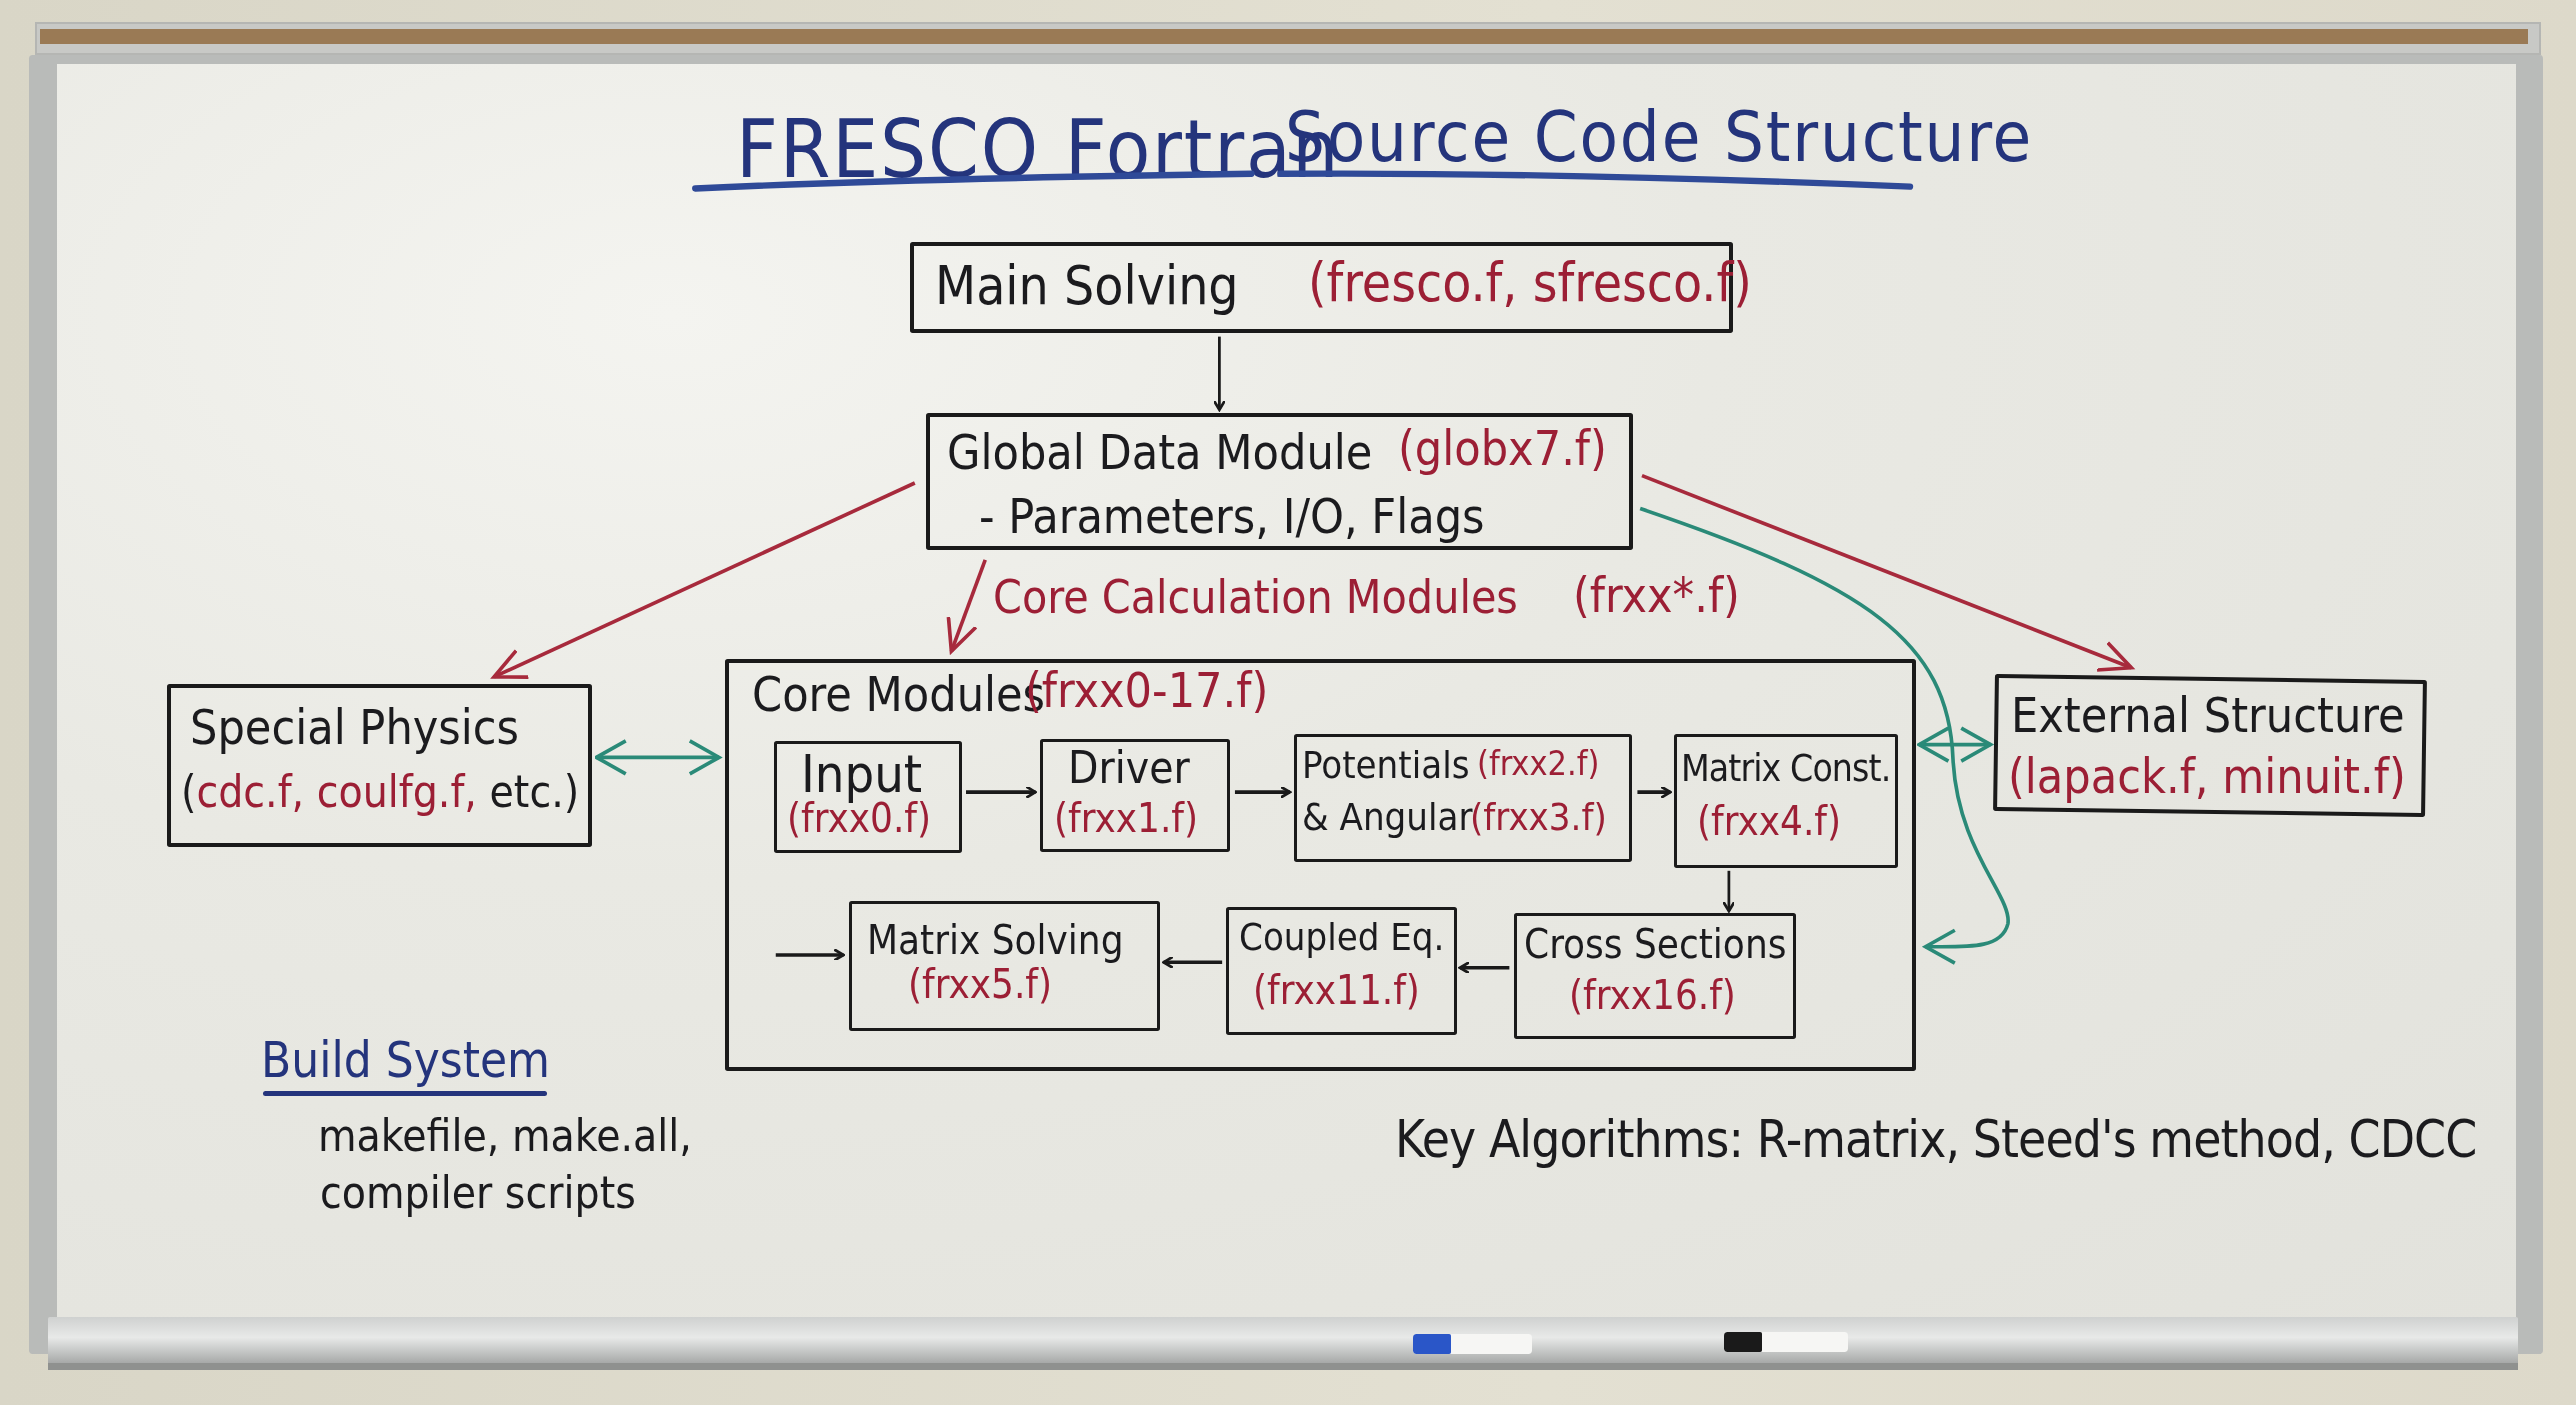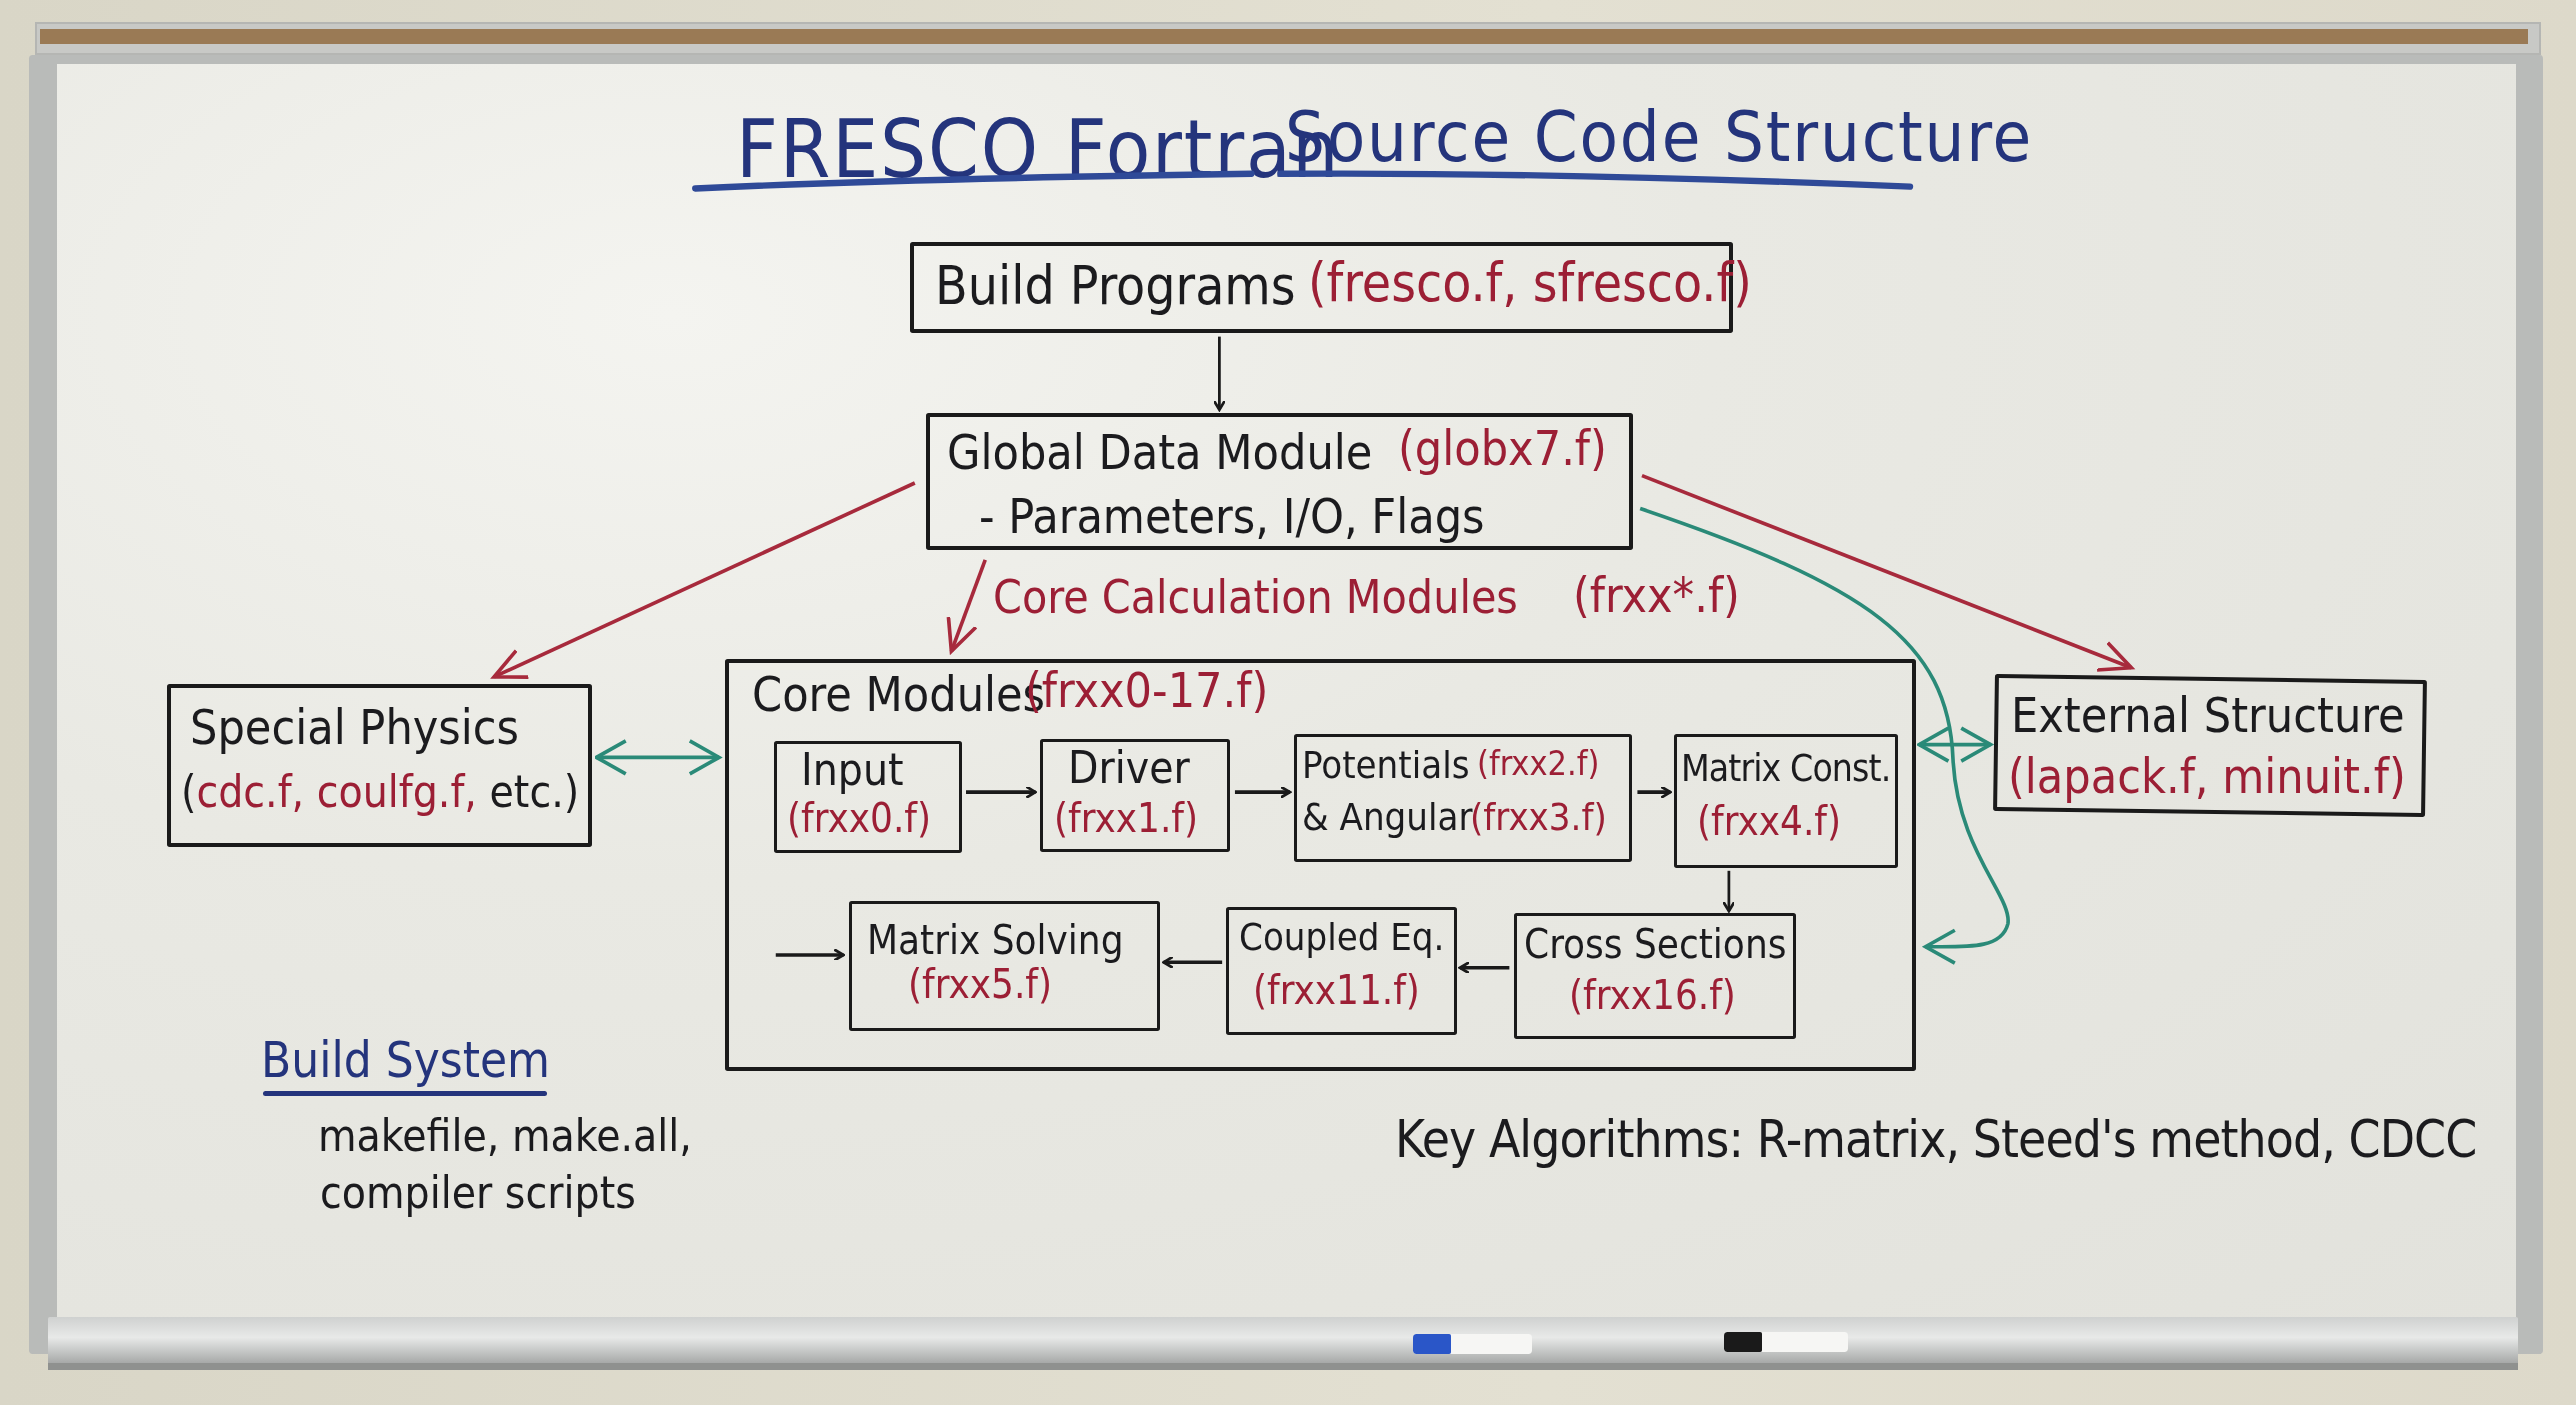--- a/index.html
+++ b/index.html
@@ -38,21 +38,21 @@
 <div id="wall" class="abs"></div>
 <div id="cork-rail" class="abs"></div>
 <div id="cork-strip" class="abs"></div>
 <div id="frame" class="abs"></div>
 <div id="board" class="abs"></div>
 
 <div class="abs hand blue" style="left:736px; top:95px; font-size:81px; letter-spacing:1.8px;margin-top:14px;">FRESCO Fortran</div>
 <div class="abs hand blue" style="left:1285px; top:102px; font-size:70px; letter-spacing:1.8px;">Source Code Structure</div>
 
 <div class="box" style="left:910px; top:242px; width:823px; height:91px;"></div>
-<div class="abs hand blk" style="left:935px; top:259px; font-size:53px;">Build Programs</div>
+<div class="abs hand blk" style="left:935px; top:259px; font-size:53px;">Main Solving</div>
 <div class="abs hand red" style="left:1308px; top:256px; font-size:53px;">(fresco.f, sfresco.f)</div>
 
 <div class="box" style="left:926px; top:413px; width:707px; height:137px;"></div>
 <div class="abs hand blk" style="left:947px; top:428px; font-size:48px;">Global Data Module</div>
 <div class="abs hand red" style="left:1398px; top:424px; font-size:48px;">(globx7.f)</div>
 <div class="abs hand blk" style="left:979px; top:492px; font-size:48px;">- Parameters, I/O, Flags</div>
 
 <div class="abs hand red" style="left:993px; top:574px; font-size:46px;">Core Calculation Modules</div>
 <div class="abs hand red" style="left:1544px; top:571px; font-size:48px;margin-left:29px;">(frxx*.f)</div>
 
@@ -64,21 +64,21 @@
 
 <div class="box" style="left:1994px; top:677px; width:432px; height:137px; transform:rotate(0.8deg);"></div>
 <div class="abs hand blk" style="left:2011px; top:691px; font-size:48px;">External Structure</div>
 <div class="abs hand red" style="left:2008px; top:752px; font-size:48px;">(lapack.f, minuit.f)</div>
 
 <div class="box" style="left:725px; top:659px; width:1191px; height:412px;"></div>
 <div class="abs hand blk" style="left:752px; top:670px; font-size:48px;">Core Modules</div>
 <div class="abs hand red" style="left:1025px; top:666px; font-size:48px;">(frxx0-17.f)</div>
 
 <div class="box thin" style="left:774px; top:741px; width:188px; height:112px;"></div>
-<div class="abs hand blk" style="left:801px; top:748px; font-size:44px;text-align:center;">Input</div>
+<div class="abs hand blk" style="left:801px; top:748px; font-size:52px;text-align:center;">Input</div>
 <div class="abs hand red" style="left:787px; top:798px; font-size:40px;">(frxx0.f)</div>
 
 <div class="box thin" style="left:1040px; top:739px; width:190px; height:113px;"></div>
 <div class="abs hand blk" style="left:1068px; top:746px; font-size:44px;">Driver</div>
 <div class="abs hand red" style="left:1054px; top:798px; font-size:40px;">(frxx1.f)</div>
 
 <div class="box thin" style="left:1294px; top:734px; width:338px; height:128px;"></div>
 <div class="abs hand blk" style="left:1302px; top:746px; font-size:38px;">Potentials</div>
 <div class="abs hand red" style="left:1477px; top:746px; font-size:34px;">(frxx2.f)</div>
 <div class="abs hand blk" style="left:1302px; top:798px; font-size:38px;">&amp; Angular</div>

